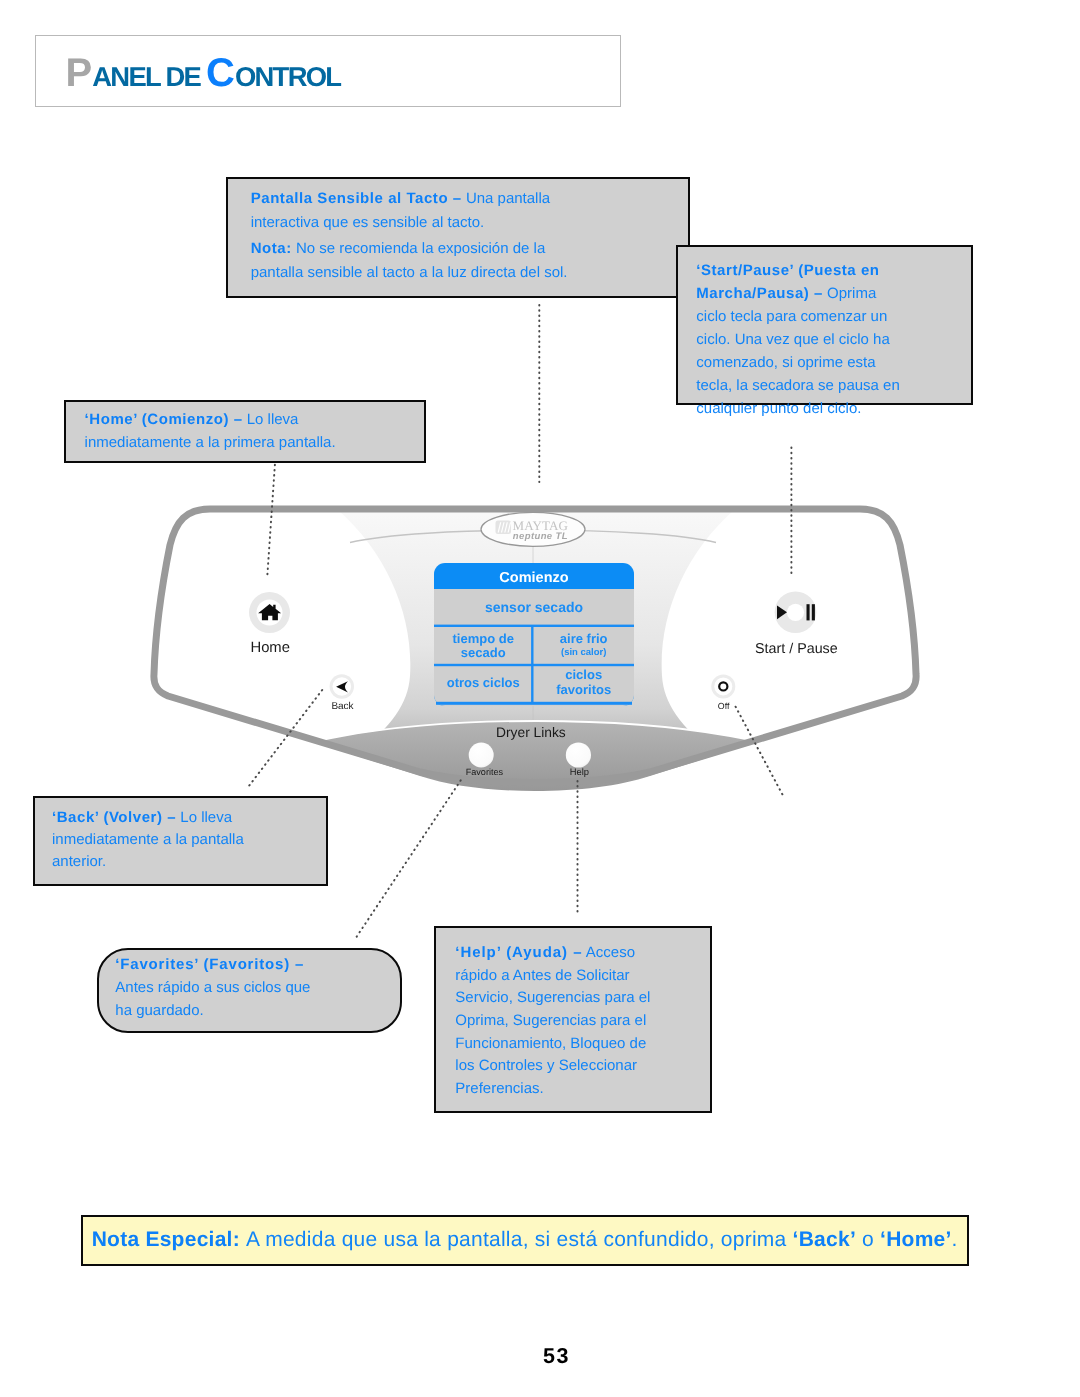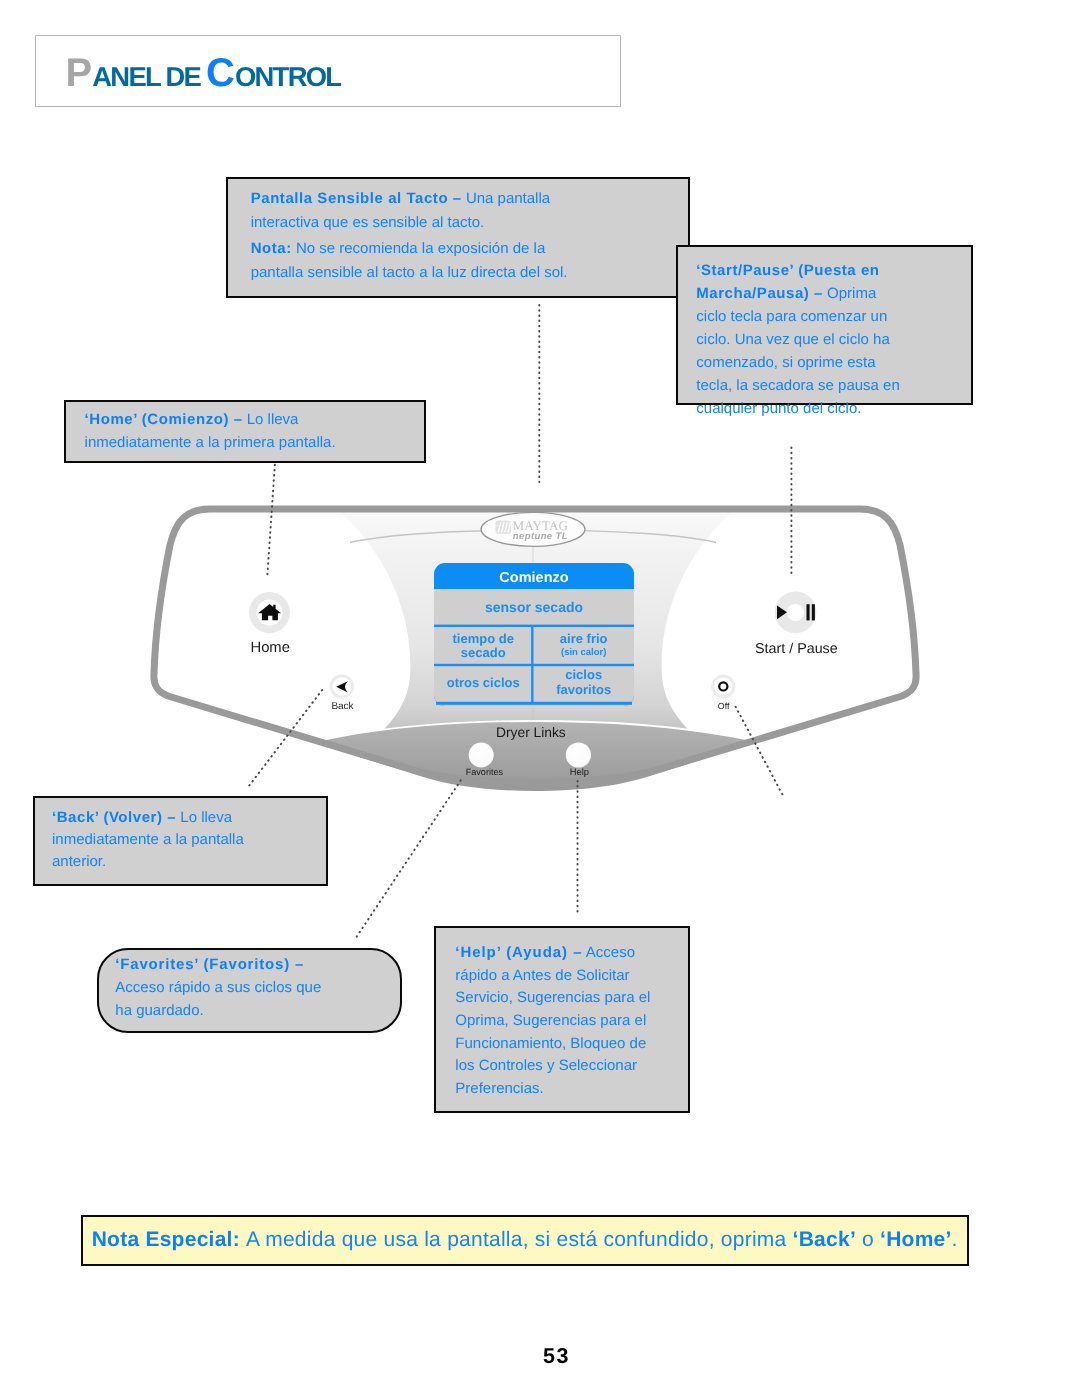--- a/index.html
+++ b/index.html
@@ -28,21 +28,21 @@
 #c-touch .tx{left:22.7px;top:8px;width:430px;}
 #c-touch .ln:nth-child(3){margin-top:2.4px;}
 #c-startpause{left:676px;top:245px;width:297px;height:160px;line-height:23px;}
 #c-startpause .tx{left:18.3px;top:12.2px;width:270px;}
 #c-home{left:64px;top:368px;width:362px;height:63px;line-height:23.3px;margin-top:32px;}
 #c-home .tx{left:18.6px;top:5.6px;width:330px;}
 #c-back{left:33px;top:796px;width:295px;height:90px;line-height:22px;}
 #c-back .tx{left:17px;top:9.3px;width:265px;}
 #c-fav{left:97px;top:948px;width:305px;height:85px;line-height:23.1px;border-radius:31px;}
 #c-fav .tx{left:16.3px;top:3.2px;width:275px;}
-#c-help{left:434px;top:926px;width:256px;height:187px;line-height:22.7px;}
+#c-help{left:434px;top:926px;width:278px;height:187px;line-height:22.7px;}
 #c-help .tx{left:19.3px;top:13.9px;width:270px;}
 #c-off{left:760px;top:811px;width:271px;height:94px;line-height:21.9px;font-size:19.8px;}
 #c-off .tx{left:22.6px;top:8.6px;width:240px;}
 #c-off b{letter-spacing:0.9px;}
 
 
 #note-box{position:absolute;left:80.7px;top:1214.6px;width:888px;height:51px;background:#fef9c3;border:2.5px solid #0a0a0a;box-sizing:border-box;
   color:#1184f7;font-size:21px;text-align:center;line-height:46px;letter-spacing:0.25px;white-space:nowrap;}
 
 #page-num{position:absolute;left:16.5px;top:1343.6px;width:1080px;text-align:center;font-weight:bold;font-size:21.5px;color:#000;letter-spacing:1.6px;}
@@ -67,21 +67,21 @@
 
   <div class="callout" id="c-home">
     <div class="tx"><div class="ln"><b>‘Home’ (Comienzo) –</b> Lo lleva</div><div class="ln">inmediatamente a la primera pantalla.</div></div>
   </div>
 
   <div class="callout" id="c-back">
     <div class="tx"><div class="ln"><b>‘Back’ (Volver) –</b> Lo lleva</div><div class="ln">inmediatamente a la pantalla</div><div class="ln">anterior.</div></div>
   </div>
 
   <div class="callout" id="c-fav">
-    <div class="tx"><div class="ln"><b>‘Favorites’ (Favoritos) –</b></div><div class="ln">Acceso rápido a sus ciclos que</div><div class="ln">ha guardado.</div></div>
+    <div class="tx"><div class="ln"><b>‘Favorites’ (Favoritos) –</b></div><div class="ln">Antes rápido a sus ciclos que</div><div class="ln">ha guardado.</div></div>
   </div>
 
   <div class="callout" id="c-help">
     <div class="tx"><div class="ln"><b>‘Help’ (Ayuda) –</b> Acceso</div><div class="ln">rápido a Antes de Solicitar</div><div class="ln">Servicio, Sugerencias para el</div><div class="ln">Oprima, Sugerencias para el</div><div class="ln">Funcionamiento, Bloqueo de</div><div class="ln">los Controles y Seleccionar</div><div class="ln">Preferencias.</div></div>
   </div>
 
 
   <svg id="panel-svg" width="1080" height="1397" viewBox="0 0 1080 1397" xmlns="http://www.w3.org/2000/svg">
     <defs>
       <linearGradient id="centerGrad" gradientUnits="userSpaceOnUse" x1="0" y1="500" x2="0" y2="790">

